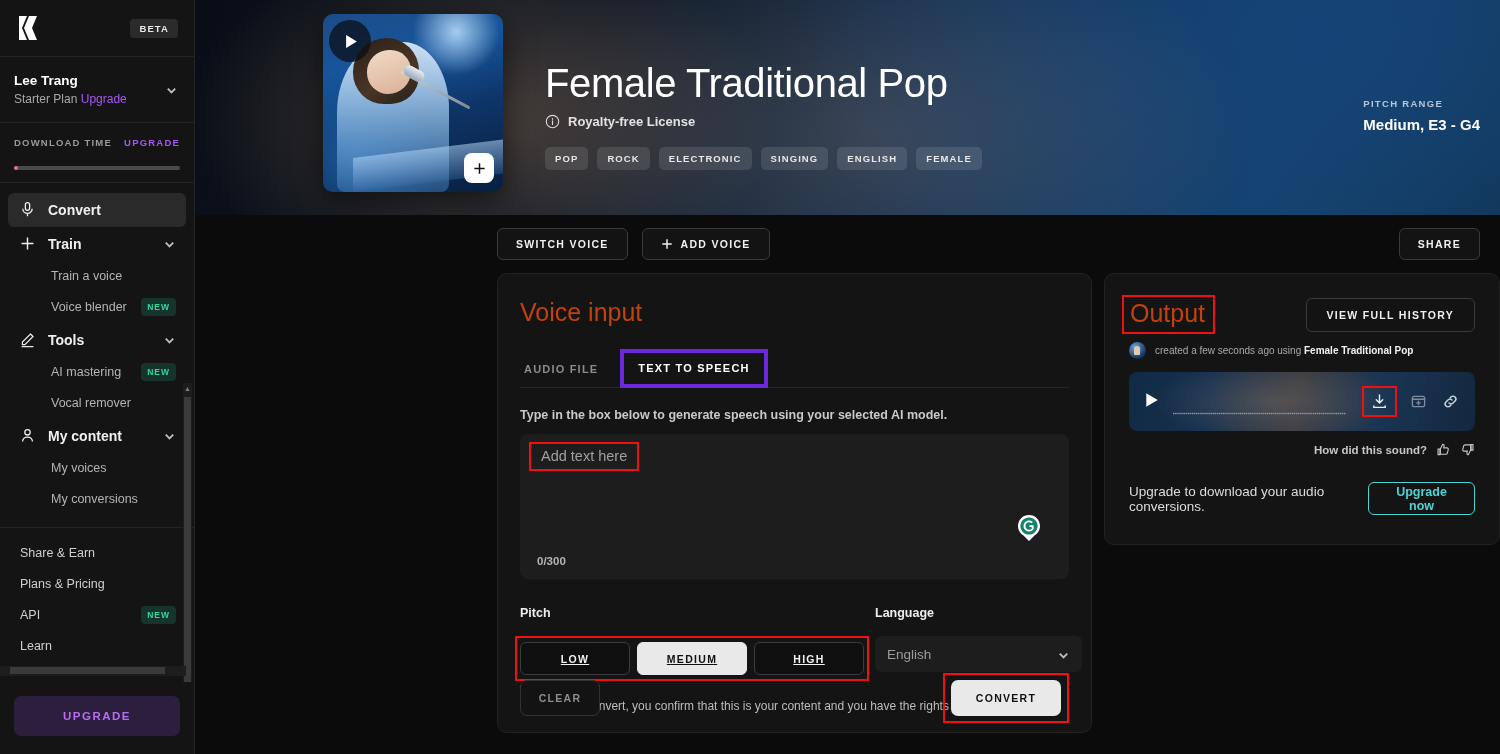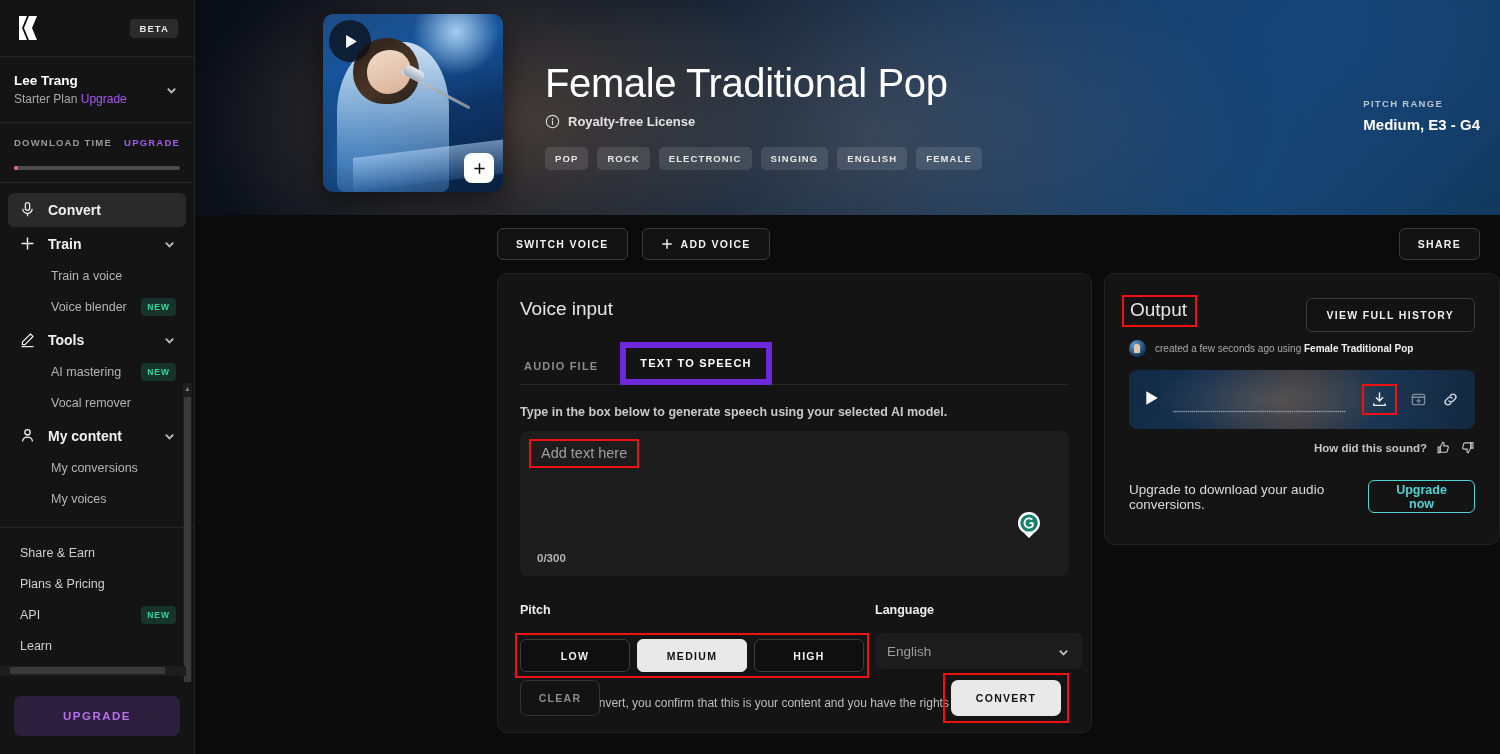--- a/index.html
+++ b/index.html
@@ -207,33 +207,33 @@
 
   
   .panels { display: flex; gap: 12px; padding: 0 0 0 302px; }
   .panel {
     background: #141414; border: 1px solid #222;
     border-radius: 10px;
   }
   .panel-left { width: 595px; height: 460px; padding: 24px 22px 0 22px; position: relative; }
   .panel-right { width: 583px; height: 272px; padding: 24px 24px 0 24px; position: relative; }
 
-  .panel-title { color: #e5e5e5; font-size: 19px; font-weight: 400; }
+  .panel-title { color: #c2410c; font-size: 25px; font-weight: 400; }
   .panel-title-box {
     display: inline-block; border: 2px solid #ef1111; padding: 2px 8px 4px 6px;
     margin: -3px 0 0 -7px;
   }
 
   .tabs { display: flex; align-items: flex-end; margin-top: 22px; border-bottom: 1px solid #262626; }
   .tab {
     font-size: 11px; font-weight: bold; letter-spacing: 1.2px;
     padding: 10px 4px 12px 4px; cursor: pointer; color: #8b8b8b;
   }
   .tab.active { color: #fff; }
-  .tab-hl { border: 6px solid #6d28d9; padding: 9px 14px 10px 14px; margin-left: 18px; margin-bottom: -1px; }
+  .tab-hl { border: 4px solid #6d28d9; padding: 9px 14px 10px 14px; margin-left: 18px; margin-bottom: -1px; }
 
   .hint { color: #c9c9c9; font-size: 12.5px; font-weight: bold; margin-top: 20px; }
 
   .ta-wrap {
     margin-top: 12px; background: #1d1d1d; border-radius: 8px;
     height: 145px; position: relative; padding: 14px 16px;
   }
   .ta-placeholder-box {
     position: absolute; left: 9px; top: 8px;
     border: 2px solid #ef1111; padding: 3px 10px 4px 10px;
@@ -249,20 +249,21 @@
   .ctl-col-pitch { width: 340px; }
   .ctl-col-lang { width: 210px; margin-left: 15px; }
   .ctl-label { color: #ededed; font-size: 12.5px; font-weight: bold; margin-bottom: 16px; }
   .pitch-hl { border: 2px solid #ef1111; padding: 4px 3px 4px 3px; display: inline-block; margin-left: -5px; }
   .pitch-group { display: flex; gap: 7px; }
   .pitch-btn {
     width: 110px; height: 33px; border-radius: 6px;
     border: 1px solid #3c3c3c; background: #0f0f0f; color: #f2f2f2;
     font-size: 10.5px; font-weight: bold; letter-spacing: 1.3px; cursor: pointer;
     font-family: "Liberation Sans", sans-serif;
+    text-decoration: underline;
   }
   .pitch-btn.sel { background: #e9e9e9; color: #111; border-color: #e9e9e9; }
   .select {
     width: 207px; height: 36px; border-radius: 6px; background: #1d1d1d;
     display: flex; align-items: center; justify-content: space-between;
     padding: 0 12px; cursor: pointer; margin-top: 1px;
   }
   .select-val { color: #9d9d9d; font-size: 13.5px; }
   .disclaimer { color: #bdbdbd; font-size: 12px; margin-top: 18px; }
 
@@ -424,24 +425,24 @@
               <circle cx="10" cy="6.2" r="3.2"></circle>
               <path d="M4.2 17c0-3.2 2.6-5.2 5.8-5.2s5.8 2 5.8 5.2"></path>
             </svg>
         </span>
         <span class="nav-label">My content</span>
         <span class="chev"><svg viewBox="0 0 14 14">
               <path d="M3 5l4 4 4-4"></path>
             </svg></span>
       </div>
       <div class="sub-item">
+        <span class="sub-label">My voices</span>
+      </div>
+      <div class="sub-item">
         <span class="sub-label">My conversions</span>
-      </div>
-      <div class="sub-item">
-        <span class="sub-label">My voices</span>
       </div>
 
       <div class="nav-sep"></div>
 
       <div class="flat-item">
         <span class="flat-label">Share &amp; Earn</span>
       </div>
       <div class="flat-item">
         <span class="flat-label">Plans &amp; Pricing</span>
       </div>

